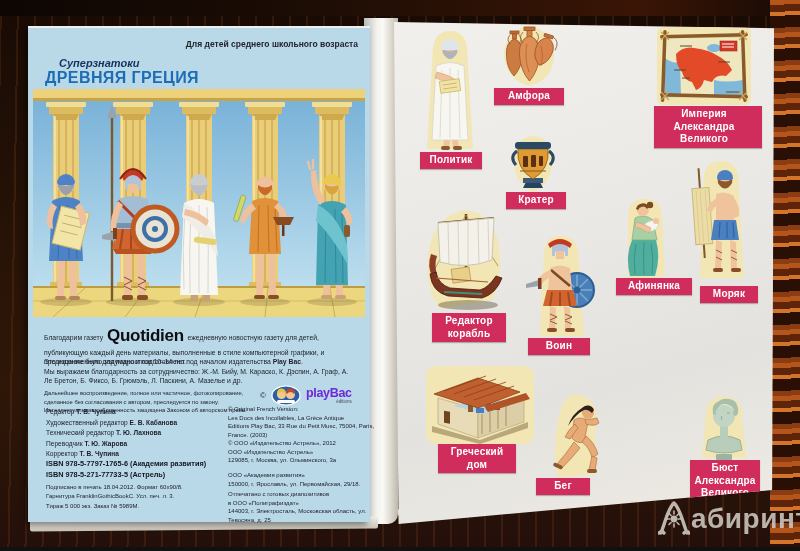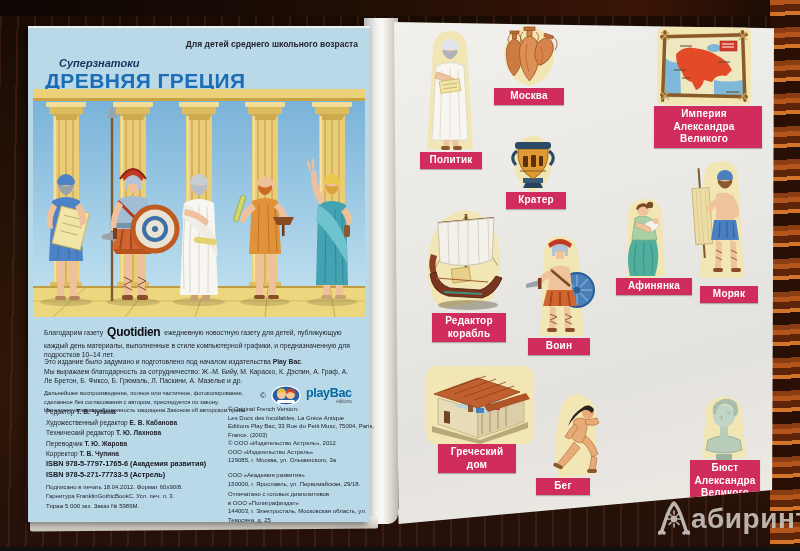--- a/index.html
+++ b/index.html
@@ -15,31 +15,31 @@
   
   .gutter{position:absolute;left:364px;top:18px;width:34px;height:506px;border-radius:0 0 10px 10px;
     background:linear-gradient(90deg,#b9bcb9 0%,#f3f2ee 38%,#faf9f5 55%,#dcd8cf 80%,#bdb8ad 100%);}
   .page-stack-left{position:absolute;left:30px;top:518px;width:348px;height:12px;background:linear-gradient(180deg,#f0eee8,#c9c5ba);transform:rotate(-.5deg);border-radius:2px;}
   .page-right-edge{position:absolute;left:398px;top:509px;width:374px;height:8px;background:linear-gradient(180deg,#eceade,#bdb8aa);transform:rotate(-4.6deg);transform-origin:left center;border-radius:2px;}
 
   
   .page-left{position:absolute;left:28px;top:26px;width:342px;height:494px;background:#b9d9e9;border-top:2px solid #eef0ee;box-shadow:-3px 3px 6px rgba(0,0,0,.45);}
   .age-note{position:absolute;top:11px;right:12px;font-size:8.5px;font-weight:bold;color:#23232e;}
   .series{position:absolute;top:29px;left:18px;font-size:11px;font-weight:bold;font-style:italic;color:#14335c;margin-left:13px;}
-  .title{position:absolute;top:41px;left:17px;font-size:21px;font-weight:bold;color:#1d6db5;letter-spacing:.4px;}
+  .title{position:absolute;top:41px;left:17px;font-size:16px;font-weight:bold;color:#1d6db5;letter-spacing:.4px;}
   .illu{position:absolute;left:5px;top:61px;width:332px;height:228px;}
   .smalltext{color:#1e1e28;}
   .thanks{position:absolute;left:16px;top:296px;width:312px;font-size:6.8px;line-height:1.4;}
-  .quotidien{font-size:12px;font-weight:bold;color:#0d0d12;letter-spacing:-.3px;vertical-align:-1px;padding:0 2px;}
+  .quotidien{font-size:17px;font-weight:bold;color:#0d0d12;letter-spacing:-.3px;vertical-align:-1px;padding:0 2px;}
   .pbnote{position:absolute;left:16px;top:329px;width:312px;font-size:6.8px;line-height:1.4;}
   .legal{position:absolute;left:16px;top:361px;width:205px;font-size:5.8px;line-height:1.5;color:#23232d;}
   .logos{position:absolute;left:232px;top:357px;display:flex;align-items:center;gap:5px;}
   .copy{font-size:8px;color:#1e1e28;}
   .pb-wrap{line-height:1;}
-  .pb-name{font-weight:bold;color:#0369a1;font-size:12.5px;letter-spacing:-.3px;}
+  .pb-name{font-weight:bold;color:#6d28d9;font-size:12.5px;letter-spacing:-.3px;}
   .pb-sub{font-size:4.5px;color:#4a4a55;text-align:right;margin-top:1px;}
   .credits{position:absolute;left:18px;top:379px;font-size:6.6px;line-height:1.6;}
   .isbn{position:absolute;left:18px;top:430px;font-size:7.3px;font-weight:bold;line-height:1.55;color:#15151f;}
   .printinfo{position:absolute;left:18px;top:455px;font-size:6px;line-height:1.55;color:#23232d;}
   .colo{position:absolute;left:200px;width:152px;font-size:6px;line-height:1.42;color:#23232d;}
   .colo-fr{top:377px;}
   .colo-astrel{top:411px;}
   .colo-academy{top:443px;}
   .colo-print{top:462px;}
 
@@ -351,21 +351,21 @@
           <path d="M29.5 12 q11 3 10 19 q-1 16 -10 26 q-9 -10 -10 -26 q-1 -16 10 -19 z" fill="#dd9055"></path>
           <path d="M23 8 q-5 5 0 11 M36 8 q5 5 0 11" fill="none"></path>
         </g>
         <g transform="rotate(18 44 28)" stroke="#9c5624" stroke-width=".8">
           <rect x="39" y="10" width="9" height="3" fill="#c4713d"></rect>
           <path d="M43.5 13 q10 4 8.5 15 q-1.5 10 -8.5 14 q-8 -5 -8.5 -14 q-1 -11 8.5 -15 z" fill="#d8824c"></path>
           <path d="M48 11 q8 2 6 12" fill="none"></path>
         </g>
         <path d="M27 20 q-3 14 2 28 M41 22 q3 10 0 20" stroke="#b05f28" stroke-width=".7" fill="none"></path>
       </svg>
-      <div class="slabel" style="left:-6px;top:64px;min-width:56px;">Москва</div>
+      <div class="slabel" style="left:-6px;top:64px;min-width:56px;">Амфора</div>
     </div>
 
 
     <div class="sticker" style="left:262px;top:10px;">
       <svg width="96" height="80" viewBox="0 0 96 80">
         <rect x="1" y="1" width="94" height="78" rx="6" fill="#f2e6b4"></rect>
         <rect x="9" y="11" width="78" height="60" fill="#efe7c0" stroke="#d8c890" stroke-width="1"></rect>
         <path d="M9 32 q9 7 15 3 l1 36 h-16 z" fill="#7fb8d8"></path>
         <path d="M58 54 q12 3 29 0 v17 h-29 z" fill="#7fb8d8"></path>
         <ellipse cx="58" cy="22" rx="7" ry="4" fill="#7fb8d8"></ellipse>

